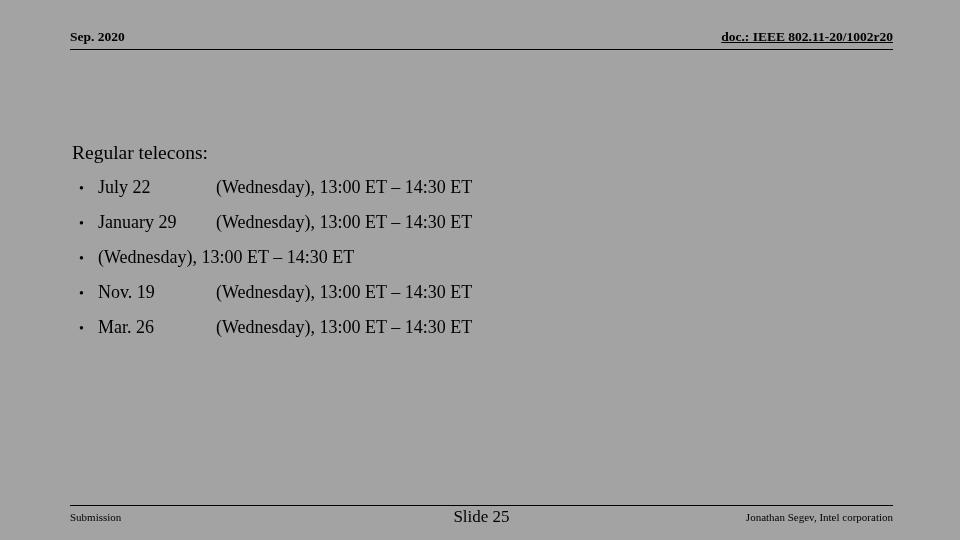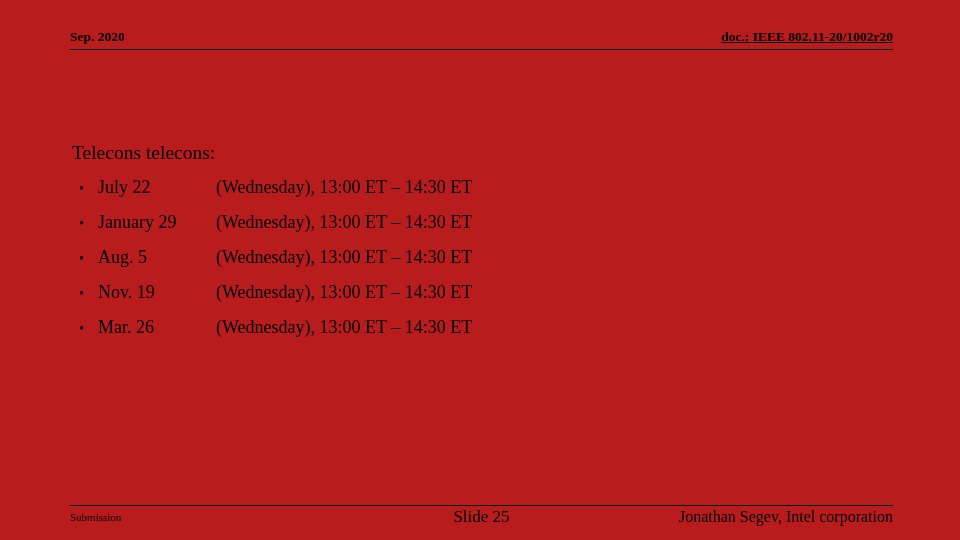--- a/index.html
+++ b/index.html
@@ -13,21 +13,21 @@
     overflow: hidden;
     font-family: "Liberation Serif", "DejaVu Serif", serif;
     color: #000000;
     -webkit-font-smoothing: none;
   }
 
   #slide {
     position: relative;
     width: 960px;
     height: 540px;
-    background: #b91c1c;
+    background: #a3a3a3;
   }
 
   
   #slide-header {
     position: absolute;
     left: 70px;
     top: 28px;
     width: 823px;
     height: 24px;
   }
@@ -147,55 +147,54 @@
     width: 823px;
     text-align: center;
     font-size: 17px;
     line-height: 16px;
     white-space: nowrap;
   }
   .footer-right {
     position: absolute;
     right: 0;
     top: 4px;
-    font-size: 16px;
+    font-size: 11px;
     line-height: 16px;
     white-space: nowrap;
     text-align: left;
   }
 </style>
 </head>
 <body>
 
 <div id="slide">
 
   <div id="slide-header">
     <div class="header-left">Sep. 2020</div>
     <div class="header-right">doc.: IEEE 802.11-20/1002r20</div>
     <div class="rule"></div>
   </div>
 
 
   <div id="slide-body">
-    <p class="body-heading">Telecons telecons:</p>
+    <p class="body-heading">Regular telecons:</p>
 
     <ul class="telecon-list">
       <li class="telecon-row">
         <span class="bullet">•</span>
         <span class="col-date">July 22</span>
         <span class="col-detail">(Wednesday), 13:00 ET – 14:30 ET</span>
       </li>
       <li class="telecon-row">
         <span class="bullet">•</span>
         <span class="col-date">January 29</span>
         <span class="col-detail">(Wednesday), 13:00 ET – 14:30 ET</span>
       </li>
       <li class="telecon-row">
         <span class="bullet">•</span>
-        <span class="col-date">Aug. 5</span>
         <span class="col-detail">(Wednesday), 13:00 ET – 14:30 ET</span>
       </li>
       <li class="telecon-row">
         <span class="bullet">•</span>
         <span class="col-date">Nov. 19</span>
         <span class="col-detail">(Wednesday), 13:00 ET – 14:30 ET</span>
       </li>
       <li class="telecon-row">
         <span class="bullet">•</span>
         <span class="col-date">Mar. 26</span>

